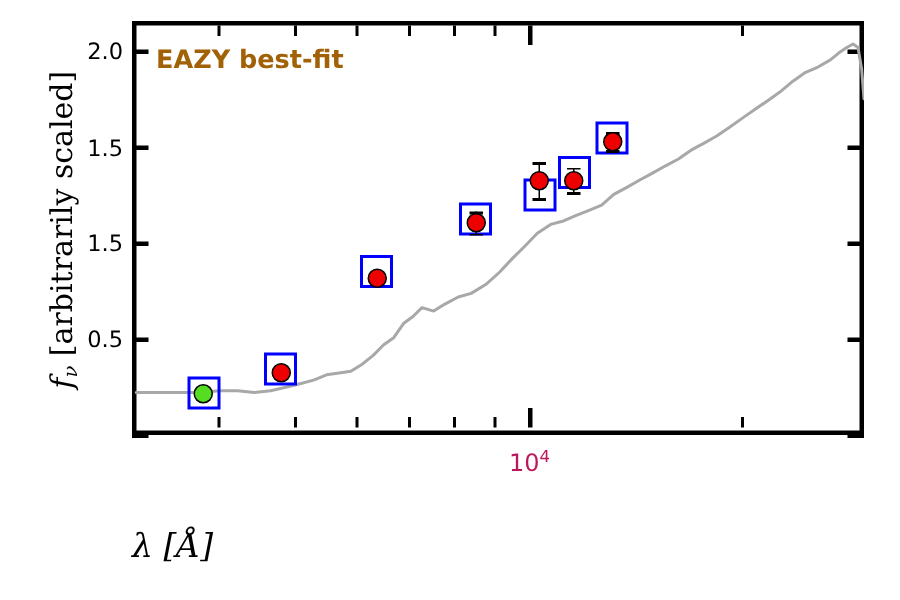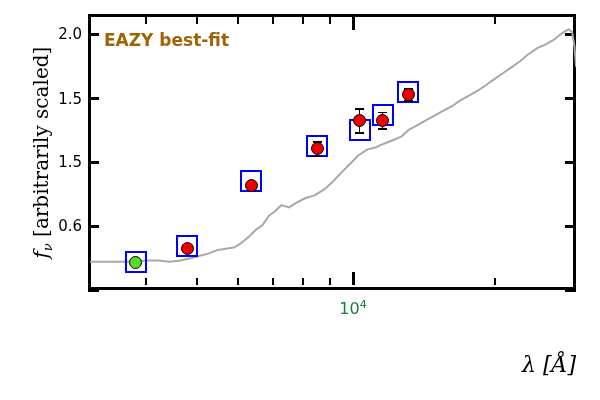--- a/index.html
+++ b/index.html
@@ -13,32 +13,32 @@
 
   
   .ytick{position:absolute;left:88px;width:11px;height:3px;background:#000;}
   .ytick-r{position:absolute;width:11px;height:3px;background:#000;}
   .xtick{position:absolute;width:3px;background:#000;}
   .xtick.major{height:13px;}
   .xtick.minor{height:7px;width:2px;}
   .xtick-t{position:absolute;width:3px;background:#000;}
   .ylabwrap{position:absolute;left:0;width:82px;text-align:right;
             font-size:15px;color:#000;letter-spacing:0px;}
-  .xlabtick{position:absolute;font-size:16px;color:#15803d;text-align:center;}
+  .xlabtick{position:absolute;font-size:16px;color:#be185d;text-align:center;}
   .xlabtick sup{font-size:11px;vertical-align:super;}
 
   
   #ylabel{position:absolute;left:-108px;top:140px;width:300px;
           transform:rotate(-90deg);text-align:center;
           font-size:20px;font-style:italic;
           font-family:"DejaVu Serif","Liberation Serif",serif;color:#000;
           white-space:nowrap;}
   #ylabel .nonit{font-style:normal;}
   #ylabel .sub{font-size:13px;vertical-align:-0.25em;font-style:italic;}
-  #xlabel{position:absolute;left:88px;top:352px;width:488px;text-align:right;
+  #xlabel{position:absolute;left:88px;top:352px;width:488px;text-align:left;
           font-size:22px;font-style:italic;
           font-family:"DejaVu Serif","Liberation Serif",serif;color:#000;}
 
   
   #annotation{position:absolute;left:104px;top:30px;
               font-size:17px;font-weight:bold;color:#a16207;
               font-family:"DejaVu Sans","Liberation Sans",sans-serif;}
 
   
   #data-layer{position:absolute;left:88px;top:14px;width:488px;height:276px;
@@ -57,21 +57,21 @@
 </head>
 <body>
 
 <div id="stage">
 
   <div id="ylabel"><span>f</span><span class="sub">ν</span><span class="nonit">&nbsp;</span><span class="nonit">[arbitrarily scaled]</span></div>
 
   <div class="ylabwrap" style="top:25px;">2.0</div>
   <div class="ylabwrap" style="top:78px;margin-top:12px;">1.5</div>
   <div class="ylabwrap" style="top:153px;">1.5</div>
-  <div class="ylabwrap" style="top:217px;">0.6</div>
+  <div class="ylabwrap" style="top:217px;">0.5</div>
 
   <div id="plot-frame"></div>
 
   <div class="ytick" style="top:33px;"></div>
   <div class="ytick" style="top:97px;"></div>
   <div class="ytick" style="top:161px;"></div>
   <div class="ytick" style="top:225px;"></div>
   <div class="ytick" style="top:289px;"></div>
 
   <div class="xtick minor" style="left:145px;top:278px;"></div>

